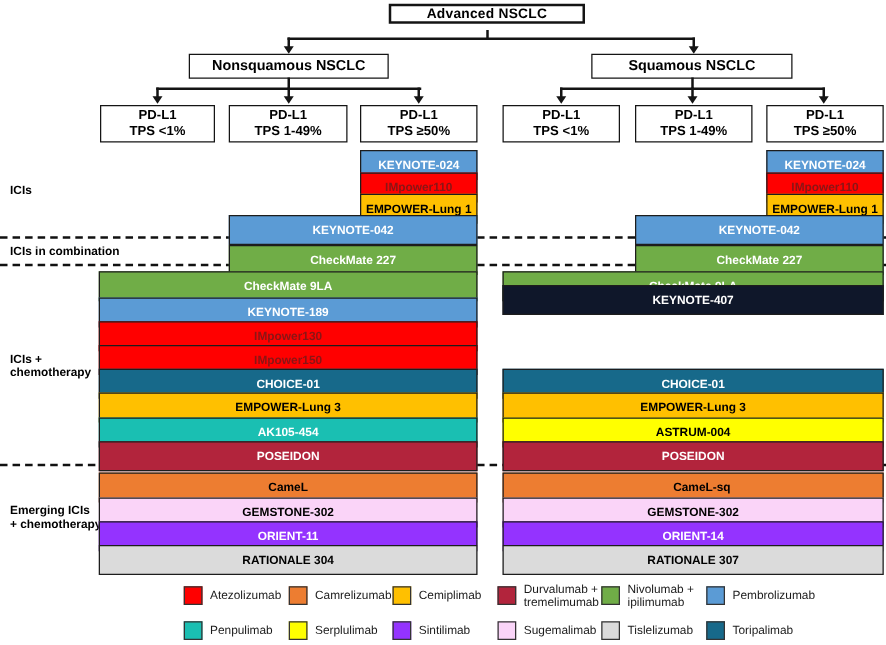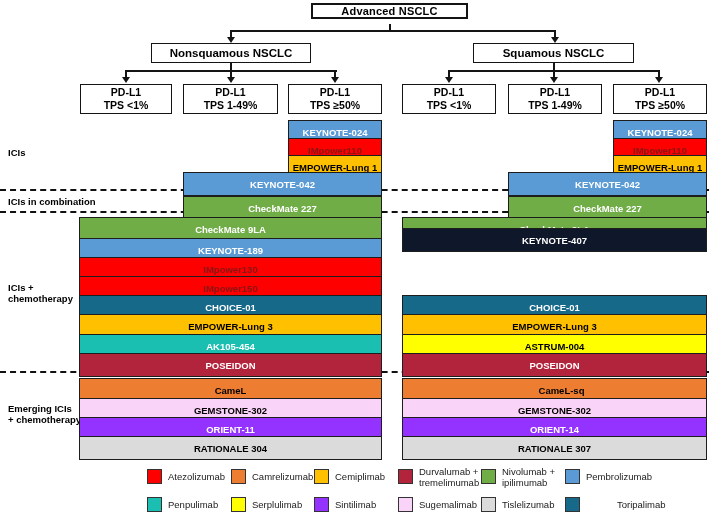--- a/index.html
+++ b/index.html
@@ -178,17 +178,17 @@
       <div class="legend-item" style="left: 398px; top: 497px;">
         <div class="legend-swatch" style="background: rgb(250, 212, 248);"></div>
         <div class="legend-label" style="top: 2px;">Sugemalimab</div>
       </div>
       <div class="legend-item" style="left: 481px; top: 497px;">
         <div class="legend-swatch" style="background: rgb(219, 219, 219);"></div>
         <div class="legend-label" style="top: 2px;">Tislelizumab</div>
       </div>
       <div class="legend-item" style="left: 565px; top: 497px;">
         <div class="legend-swatch" style="background: rgb(23, 105, 138);"></div>
-        <div class="legend-label" style="top: 2px; margin-left: 31px;">Toripalimab</div>
+        <div class="legend-label" style="top: 2px;">Toripalimab</div>
       </div>
     </div>
 
 </div>
 
 </body></html>

